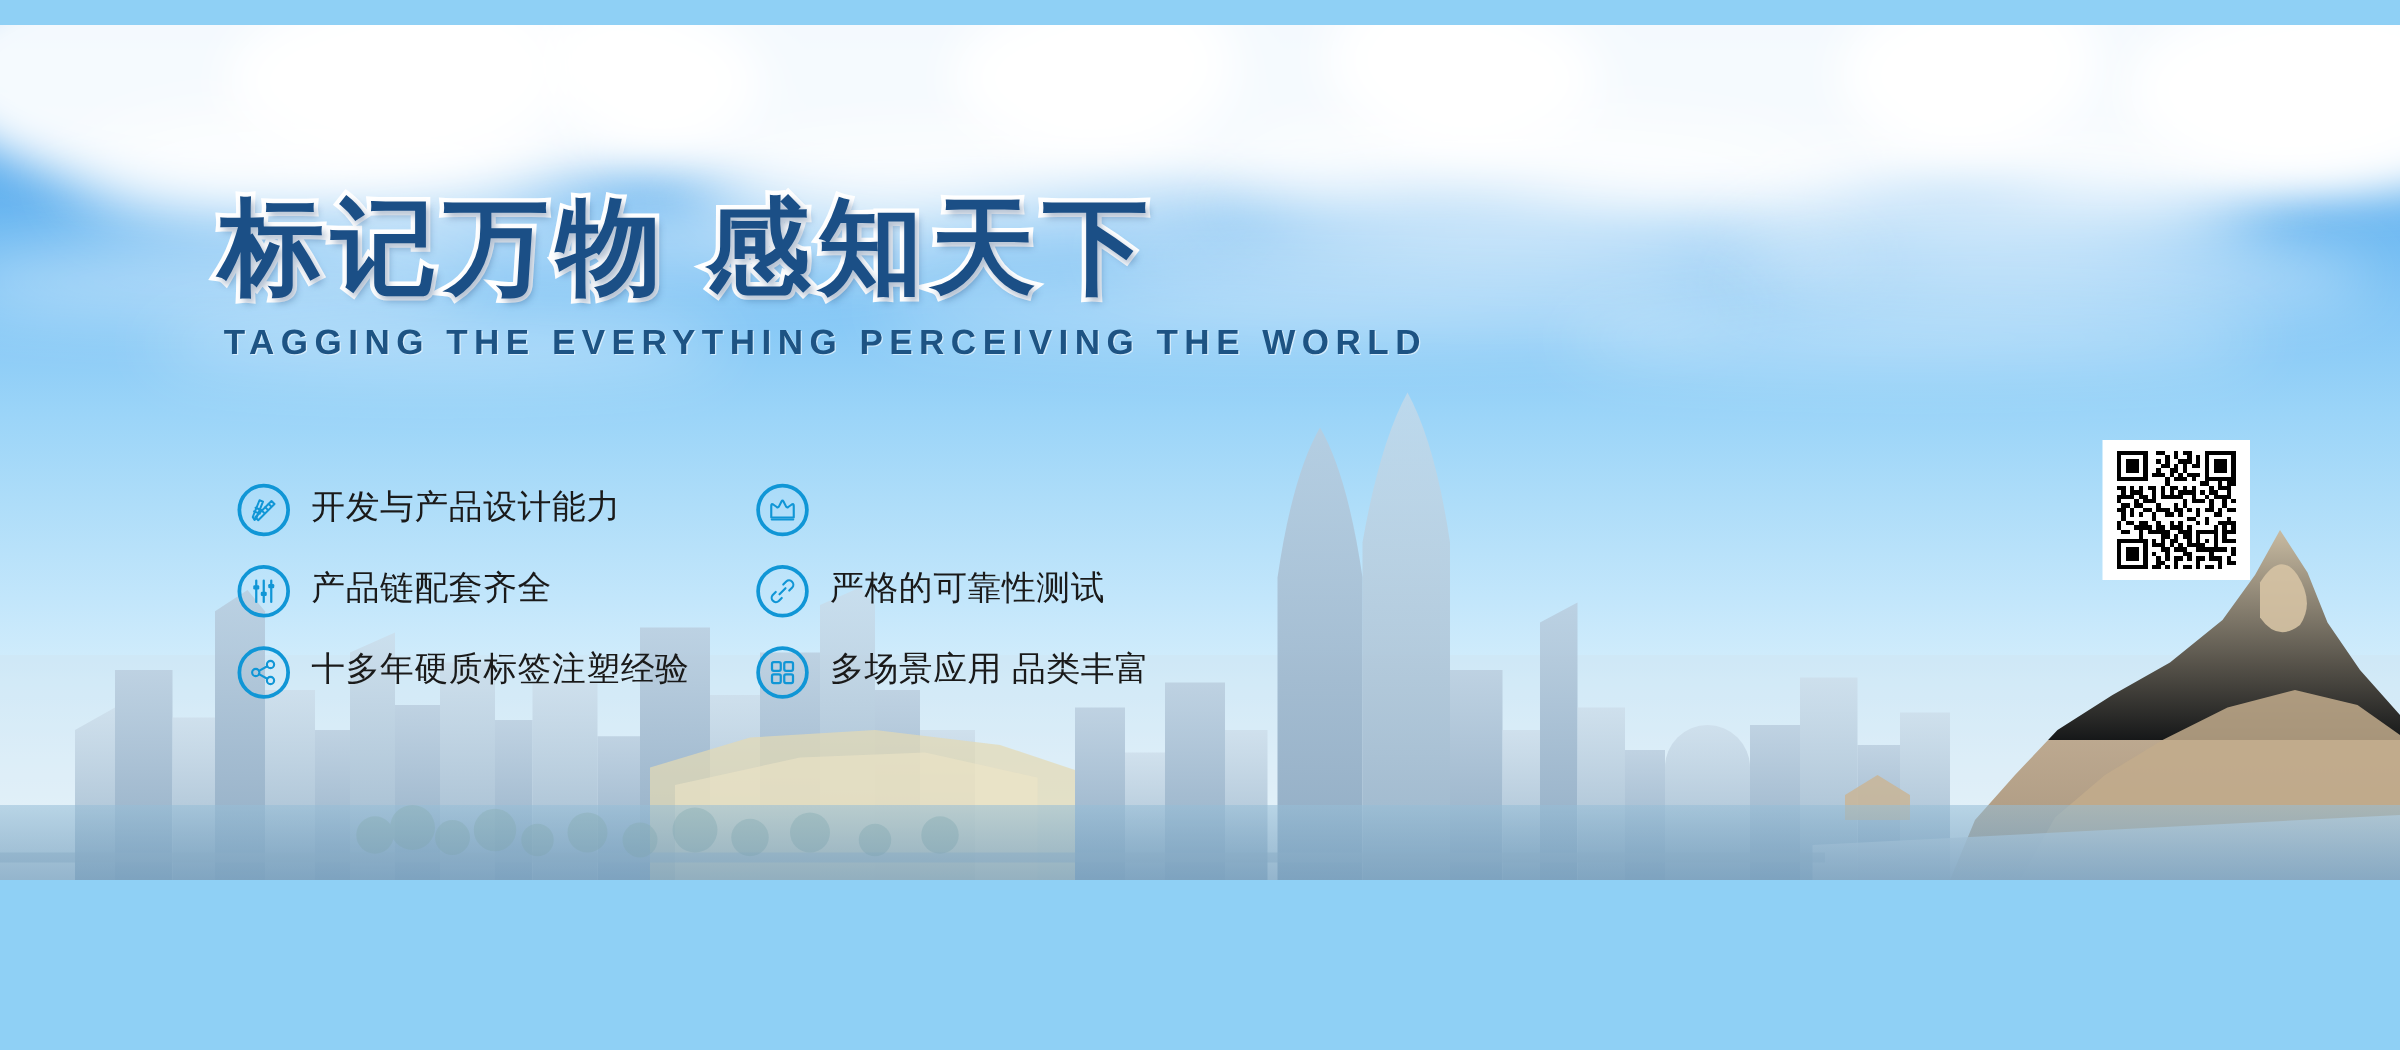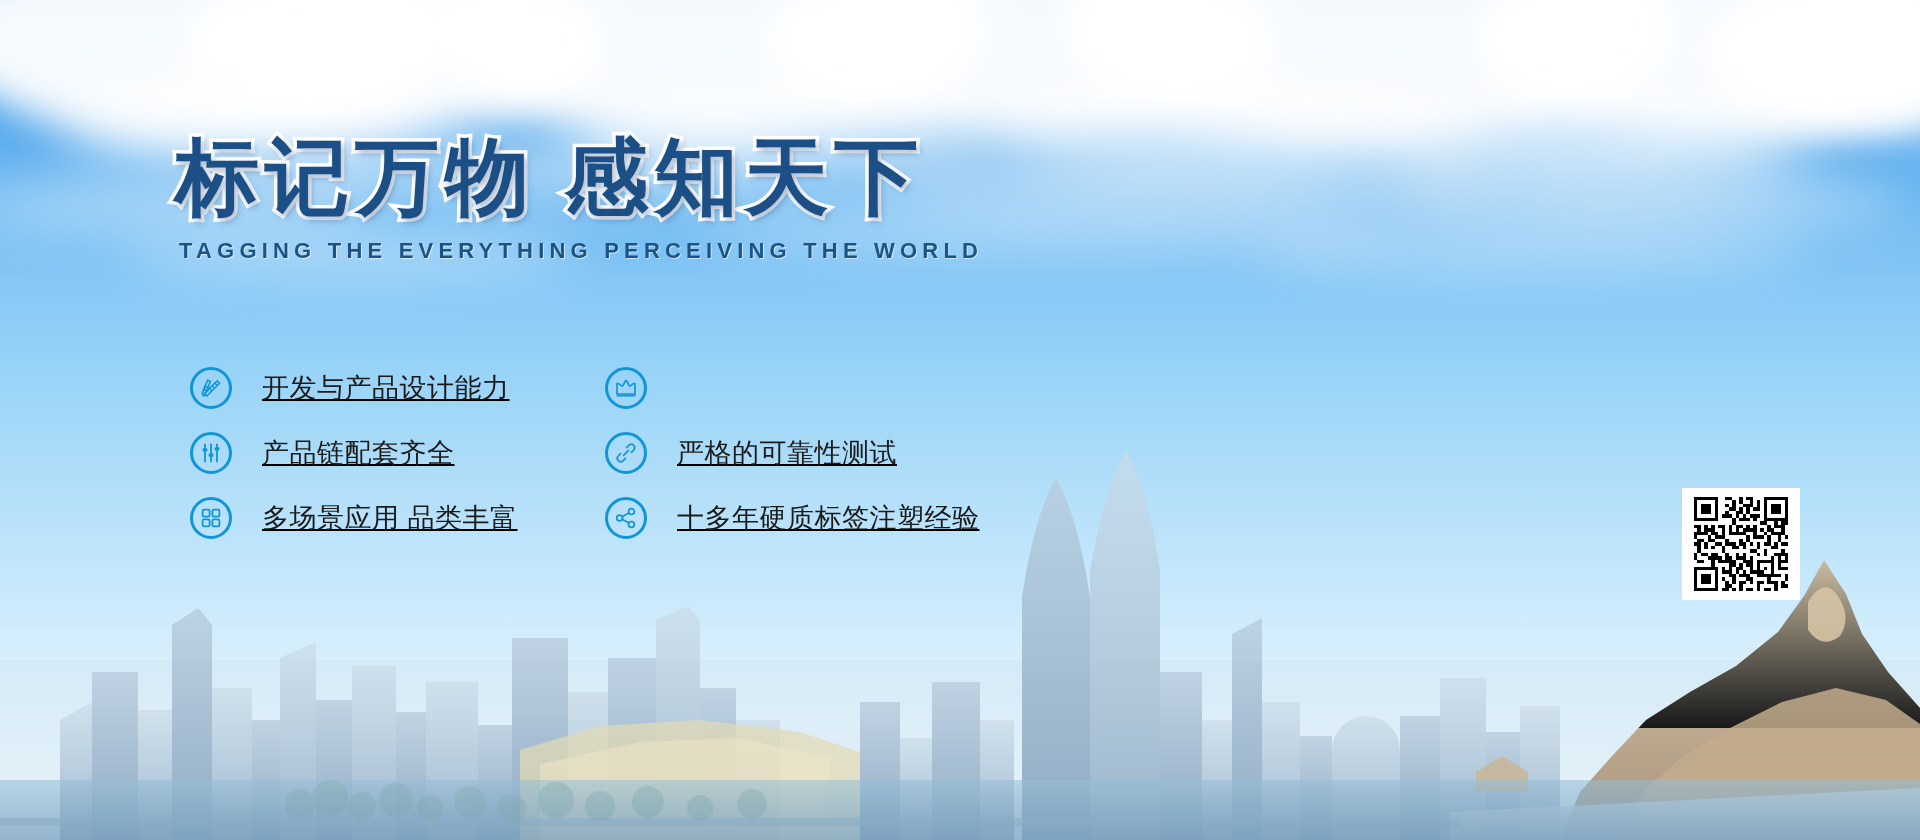--- a/index.html
+++ b/index.html
@@ -4,22 +4,23 @@
 <style>
   * { margin:0; padding:0; box-sizing:border-box; }
   html,body { width:1920px; height:840px; overflow:hidden; }
   body {
     font-family:"Liberation Sans", sans-serif;
     background:#8fd0f5;
   }
 
   #banner {
     position:relative;
-    width:1920px; height:840px;
+    width:1920px; height:684px;
     overflow:hidden;
+    margin-top:20px;
   }
 
   
   .sky {
     position:absolute; inset:0;
     background:
       linear-gradient(to bottom,
         #2f8fe0 0%,
         #3f9ae6 6%,
         #56a9ec 14%,
@@ -71,45 +72,44 @@
     color:#1b4f86;
     line-height:1.12;
     white-space:nowrap;
     -webkit-text-stroke:7px #ffffff;
     paint-order:stroke fill;
     text-shadow:3px 4px 6px rgba(30,70,120,0.35);
   }
   .subhead {
     margin-top:14px;
     margin-left:4px;
-    font-size:22px;
+    font-size:28px;
     font-weight:bold;
     letter-spacing:5.2px;
     color:#1d5383;
     white-space:nowrap;
     text-shadow:1px 1px 0 rgba(255,255,255,0.55);
   }
 
   
   .features {
     position:absolute;
     left:190px; top:355px;
     z-index:30;
     display:grid;
     grid-template-columns:415px auto;
     grid-auto-rows:65px;
     column-gap:0px;
     align-items:center;
   }
   .feature {
     display:flex;
-    align-items:center;
-    gap:30px;
+    align-items:flex-start;
+    gap:17px;
     white-space:nowrap;
-    text-decoration:underline;
   }
   .feat-icon {
     width:42px; height:42px;
     flex:0 0 42px;
     border-radius:50%;
     border:3.5px solid #1096d6;
     display:flex; align-items:center; justify-content:center;
     background:transparent;
   }
   .feat-icon svg { display:block; }
@@ -310,41 +310,41 @@
           <path d="M9.6 14.4 L14.4 9.6"></path>
           <path d="M12.6 6.6 L15 4.2 a3.4 3.4 0 0 1 4.8 4.8 L17.4 11.4"></path>
           <path d="M11.4 17.4 L9 19.8 a3.4 3.4 0 0 1 -4.8 -4.8 L6.6 12.6"></path>
         </svg>
       </span>
       <span class="feat-label">严格的可靠性测试</span>
     </div>
 
     <div class="feature">
       <span class="feat-icon">
-        <svg width="22" height="22" viewBox="0 0 22 22" fill="none" stroke="#1096d6" stroke-width="1.8">
-          <rect x="2.6" y="2.6" width="7" height="7" rx="1.4"></rect>
-          <rect x="12.4" y="2.6" width="7" height="7" rx="1.4"></rect>
-          <rect x="2.6" y="12.4" width="7" height="7" rx="1.4"></rect>
-          <rect x="12.4" y="12.4" width="7" height="7" rx="1.4"></rect>
-        </svg>
-      </span>
-      <span class="feat-label">多场景应用  品类丰富</span>
-    </div>
-
-    <div class="feature">
-      <span class="feat-icon">
         <svg width="24" height="24" viewBox="0 0 24 24" fill="none" stroke="#1096d6" stroke-width="1.7" stroke-linecap="round">
           <circle cx="17.4" cy="5.6" r="2.9"></circle>
           <circle cx="5.6" cy="12" r="2.9"></circle>
           <circle cx="17.4" cy="18.4" r="2.9"></circle>
           <path d="M8.2 10.7 L14.8 7.0"></path>
           <path d="M8.2 13.3 L14.8 17.0"></path>
         </svg>
       </span>
       <span class="feat-label">十多年硬质标签注塑经验</span>
+    </div>
+
+    <div class="feature">
+      <span class="feat-icon">
+        <svg width="22" height="22" viewBox="0 0 22 22" fill="none" stroke="#1096d6" stroke-width="1.8">
+          <rect x="2.6" y="2.6" width="7" height="7" rx="1.4"></rect>
+          <rect x="12.4" y="2.6" width="7" height="7" rx="1.4"></rect>
+          <rect x="2.6" y="12.4" width="7" height="7" rx="1.4"></rect>
+          <rect x="12.4" y="12.4" width="7" height="7" rx="1.4"></rect>
+        </svg>
+      </span>
+      <span class="feat-label">多场景应用  品类丰富</span>
     </div>
 
   </div>
 
   <div class="qr-box">
     <svg viewBox="0 0 29 29" shape-rendering="crispEdges">
       <rect width="29" height="29" fill="#ffffff"></rect>
       <g fill="#000000">
 
         <rect x="1" y="1" width="7" height="1"></rect>

